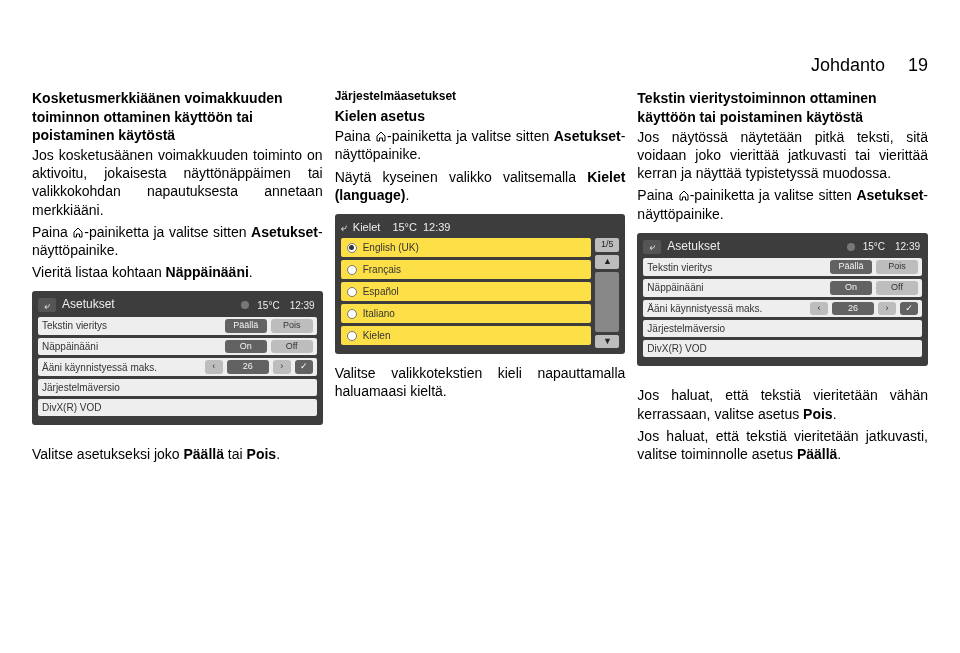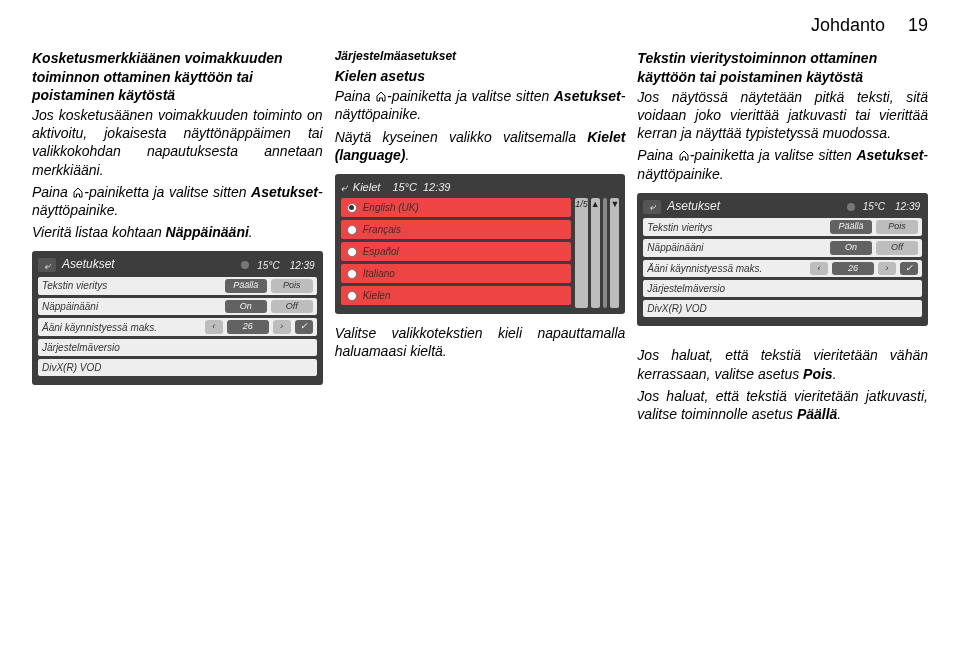--- a/index.html
+++ b/index.html
@@ -13,27 +13,27 @@
     line-height: 1.3;
     position: relative;
   }
   .page {
     padding: 14px 32px 10px 32px;
   }
   .header {
     text-align: right;
     font-size: 18px;
     margin-bottom: 12px;
+    margin-top: 40px;
   }
   .header .chapter { margin-right: 18px; }
   .header .pagenum { }
   .columns {
     display: flex;
     gap: 12px;
-    font-style: italic;
   }
   .col {
     flex: 1 1 0;
     min-width: 0;
   }
   .h2 {
     font-weight: bold;
     font-size: 14px;
     margin-bottom: 2px;
   }
@@ -109,33 +109,33 @@
     margin: 10px 0;
     padding: 4px 6px 6px 6px;
     color: #eee;
     font-size: 11px;
   }
   .langpanel .titlebar { display:flex; align-items:center; gap:6px; padding: 2px 0 4px 0;}
   .langpanel .body { display:flex; gap:4px; }
   .langlist { flex:1; }
   .langrow {
     display:flex; align-items:center;
-    background:#ef4444; color:#333;
+    background:#fde047; color:#333;
     padding:3px 6px; margin-bottom:3px;
     border-radius:2px; font-size:10px;
   }
   .radio {
     width:10px; height:10px; border:1px solid #777; border-radius:50%;
     margin-right:6px; background:#fff;
     display:flex; align-items:center; justify-content:center;
   }
   .radio.sel::after {
     content:""; width:5px; height:5px; background:#333; border-radius:50%;
   }
-  .sidecol { display:flex; gap:3px; width:44px; }
+  .sidecol { display:flex; flex-direction:column; gap:3px; width:24px; }
   .sidebtn {
     background:#bdbdbd; color:#222; text-align:center;
     border-radius:2px; font-size:9px; padding:1px 0;
   }
   .sidebtn.count { background:#bdbdbd; }
   .sidebtn.scroll { flex:1; background:#888; }
   .spacer { height: 10px; }
 </style>
 </head>
 <body>
@@ -189,20 +189,23 @@
             <div class="rowline">
               <span class="rlabel">Järjestelmäversio</span>
             </div>
             <div class="rowline">
               <span class="rlabel">DivX(R) VOD</span>
             </div>
           </div>
       </div>
 
       <div class="spacer"></div>
+      <p>
+        <span>Valitse asetukseksi joko </span><span class="bold">Päällä</span><span> tai </span><span class="bold">Pois</span><span>.</span>
+      </p>
     </div>
 
     <div class="col">
       <div class="h1b">Järjestelmäasetukset</div>
       <div class="h2">Kielen asetus</div>
       <p>
         <span>Paina </span><svg class="home-icon" viewBox="0 0 12 12">
             <path fill="none" stroke="#000" stroke-width="1" d="M2 6 L6 2 L10 6 L10 11 L7.5 11 L7.5 8 L4.5 8 L4.5 11 L2 11 Z"></path>
           </svg><span>-painiketta ja valitse sitten </span><span class="bold">Asetukset</span><span>-näyttöpainike.</span>
       </p>

